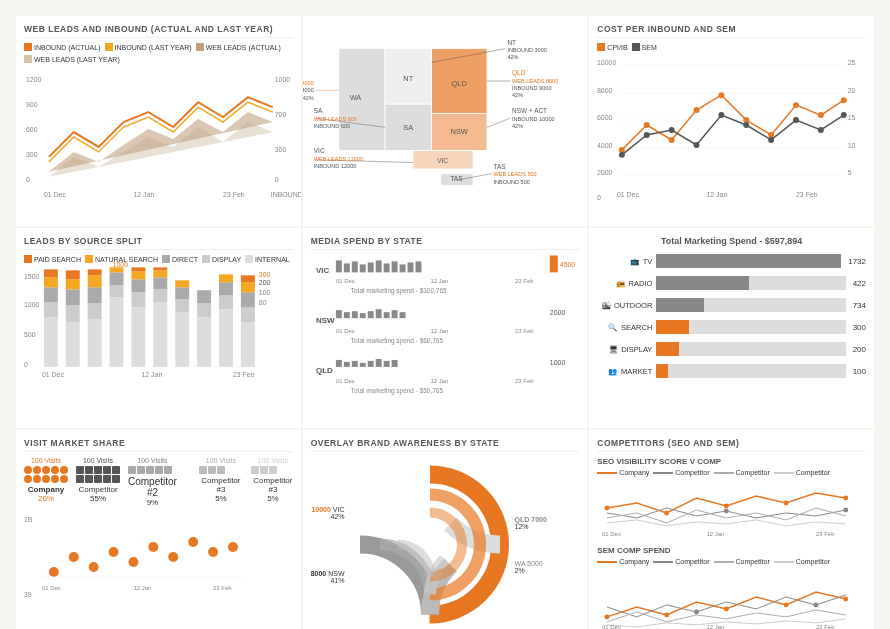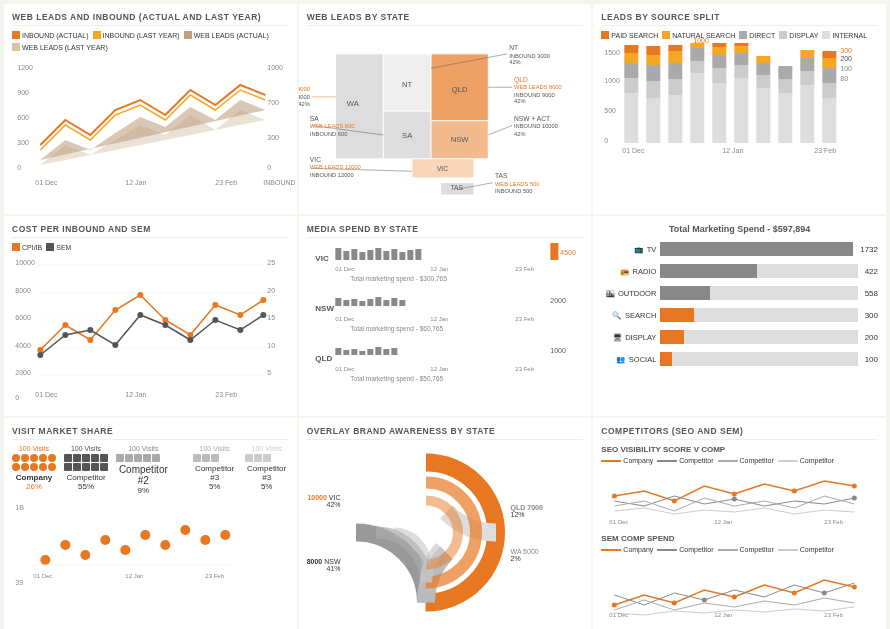--- a/index.html
+++ b/index.html
@@ -10,21 +10,21 @@
       color: #333;
       width: 890px;
       height: 629px;
       overflow: hidden;
     }
     .dashboard {
       display: grid;
       grid-template-columns: 1fr 1fr 1fr;
       grid-template-rows: 210px 200px 219px;
       gap: 2px;
-      padding: 4px;
+      padding: 16px;
       height: 458px;
     }
     .panel {
       background: #fff;
       padding: 8px;
       position: relative;
       overflow: hidden;
     }
     .panel-title {
       font-size: 8.5px;
@@ -134,21 +134,20 @@
       <polyline points="25,90 50,65 75,80 100,55 125,45 150,60 175,35 200,50 225,30 250,40" fill="none" stroke="#e87722" stroke-width="2"></polyline>
 
       <text x="20" y="130" font-size="7" fill="#888">01 Dec</text>
       <text x="110" y="130" font-size="7" fill="#888">12 Jan</text>
       <text x="200" y="130" font-size="7" fill="#888">23 Feb</text>
       <text x="248" y="130" font-size="7" fill="#888">INBOUND</text>
     </svg>
   </div>
 
   <div class="panel">
-    <div class="panel-title">WEB LEADS BY STATE</div>
     <div style="position:relative;height:168px;">
       
       <svg width="100%" height="165" viewBox="0 0 290 165">
 
         <polygon points="30,20 80,20 80,130 30,130" fill="#ddd" stroke="#fff" stroke-width="1"></polygon>
 
         <polygon points="80,20 130,20 130,80 80,80" fill="#eee" stroke="#fff" stroke-width="1"></polygon>
 
         <polygon points="80,80 130,80 130,130 80,130" fill="#ddd" stroke="#fff" stroke-width="1"></polygon>
 
@@ -198,20 +197,83 @@
         <text x="3" y="133" font-size="7" fill="#555">VIC</text>
         <text x="3" y="141" font-size="6" fill="#e87722">WEB LEADS 12000</text>
         <text x="3" y="149" font-size="6" fill="#555">INBOUND 12000</text>
 
         <line x1="157" y1="162" x2="195" y2="155" stroke="#555" stroke-width="0.5"></line>
         <text x="197" y="150" font-size="7" fill="#555">TAS</text>
         <text x="197" y="158" font-size="6" fill="#e87722">WEB LEADS 500</text>
         <text x="197" y="166" font-size="6" fill="#555">INBOUND 500</text>
       </svg>
     </div>
+  </div>
+
+  <div class="panel">
+    <div class="panel-title">COST PER INBOUND AND SEM</div>
+    <div class="legend">
+      <div class="legend-item">
+        <div class="legend-dot" style="background:#e87722;"></div>
+        <span>CPI/IB</span>
+      </div>
+      <div class="legend-item">
+        <div class="legend-dot" style="background:#555;"></div>
+        <span>SEM</span>
+      </div>
+    </div>
+    <svg width="100%" height="148" viewBox="0 0 270 148">
+
+      <text x="0" y="10" font-size="7" fill="#888">10000</text>
+      <text x="0" y="38" font-size="7" fill="#888">8000</text>
+      <text x="0" y="65" font-size="7" fill="#888">6000</text>
+      <text x="0" y="93" font-size="7" fill="#888">4000</text>
+      <text x="0" y="120" font-size="7" fill="#888">2000</text>
+      <text x="0" y="145" font-size="7" fill="#888">0</text>
+
+      <text x="252" y="10" font-size="7" fill="#888">25</text>
+      <text x="252" y="38" font-size="7" fill="#888">20</text>
+      <text x="252" y="65" font-size="7" fill="#888">15</text>
+      <text x="252" y="93" font-size="7" fill="#888">10</text>
+      <text x="252" y="120" font-size="7" fill="#888">5</text>
+
+      <line x1="22" y1="10" x2="248" y2="10" stroke="#eee" stroke-width="0.5"></line>
+      <line x1="22" y1="38" x2="248" y2="38" stroke="#eee" stroke-width="0.5"></line>
+      <line x1="22" y1="65" x2="248" y2="65" stroke="#eee" stroke-width="0.5"></line>
+      <line x1="22" y1="93" x2="248" y2="93" stroke="#eee" stroke-width="0.5"></line>
+      <line x1="22" y1="120" x2="248" y2="120" stroke="#eee" stroke-width="0.5"></line>
+
+      <polyline points="25,95 50,70 75,85 100,55 125,40 150,65 175,80 200,50 225,60 248,45" fill="none" stroke="#e87722" stroke-width="1.5"></polyline>
+      <circle cx="25" cy="95" r="3" fill="#e87722"></circle>
+      <circle cx="50" cy="70" r="3" fill="#e87722"></circle>
+      <circle cx="75" cy="85" r="3" fill="#e87722"></circle>
+      <circle cx="100" cy="55" r="3" fill="#e87722"></circle>
+      <circle cx="125" cy="40" r="3" fill="#e87722"></circle>
+      <circle cx="150" cy="65" r="3" fill="#e87722"></circle>
+      <circle cx="175" cy="80" r="3" fill="#e87722"></circle>
+      <circle cx="200" cy="50" r="3" fill="#e87722"></circle>
+      <circle cx="225" cy="60" r="3" fill="#e87722"></circle>
+      <circle cx="248" cy="45" r="3" fill="#e87722"></circle>
+
+      <polyline points="25,100 50,80 75,75 100,90 125,60 150,70 175,85 200,65 225,75 248,60" fill="none" stroke="#555" stroke-width="1.5"></polyline>
+      <circle cx="25" cy="100" r="3" fill="#555"></circle>
+      <circle cx="50" cy="80" r="3" fill="#555"></circle>
+      <circle cx="75" cy="75" r="3" fill="#555"></circle>
+      <circle cx="100" cy="90" r="3" fill="#555"></circle>
+      <circle cx="125" cy="60" r="3" fill="#555"></circle>
+      <circle cx="150" cy="70" r="3" fill="#555"></circle>
+      <circle cx="175" cy="85" r="3" fill="#555"></circle>
+      <circle cx="200" cy="65" r="3" fill="#555"></circle>
+      <circle cx="225" cy="75" r="3" fill="#555"></circle>
+      <circle cx="248" cy="60" r="3" fill="#555"></circle>
+
+      <text x="20" y="142" font-size="7" fill="#888">01 Dec</text>
+      <text x="110" y="142" font-size="7" fill="#888">12 Jan</text>
+      <text x="200" y="142" font-size="7" fill="#888">23 Feb</text>
+    </svg>
   </div>
 
   <div class="panel">
     <div class="panel-title">LEADS BY SOURCE SPLIT</div>
     <div class="legend">
       <div class="legend-item">
         <div class="legend-dot" style="background:#e87722;"></div>
         <span>PAID SEARCH</span>
       </div>
       <div class="legend-item">
@@ -293,83 +355,20 @@
       <rect x="218" y="15" width="14" height="10" fill="#f5a623"></rect>
       <rect x="218" y="8" width="14" height="7" fill="#e87722"></rect>
       <text x="236" y="10" font-size="7" fill="#e87722">300</text>
       <text x="236" y="18" font-size="7" fill="#555">200</text>
       <text x="236" y="28" font-size="7" fill="#888">100</text>
       <text x="236" y="38" font-size="7" fill="#888">80</text>
 
       <text x="18" y="110" font-size="7" fill="#888">01 Dec</text>
       <text x="118" y="110" font-size="7" fill="#888">12 Jan</text>
       <text x="210" y="110" font-size="7" fill="#888">23 Feb</text>
-    </svg>
-  </div>
-
-  <div class="panel">
-    <div class="panel-title">COST PER INBOUND AND SEM</div>
-    <div class="legend">
-      <div class="legend-item">
-        <div class="legend-dot" style="background:#e87722;"></div>
-        <span>CPI/IB</span>
-      </div>
-      <div class="legend-item">
-        <div class="legend-dot" style="background:#555;"></div>
-        <span>SEM</span>
-      </div>
-    </div>
-    <svg width="100%" height="148" viewBox="0 0 270 148">
-
-      <text x="0" y="10" font-size="7" fill="#888">10000</text>
-      <text x="0" y="38" font-size="7" fill="#888">8000</text>
-      <text x="0" y="65" font-size="7" fill="#888">6000</text>
-      <text x="0" y="93" font-size="7" fill="#888">4000</text>
-      <text x="0" y="120" font-size="7" fill="#888">2000</text>
-      <text x="0" y="145" font-size="7" fill="#888">0</text>
-
-      <text x="252" y="10" font-size="7" fill="#888">25</text>
-      <text x="252" y="38" font-size="7" fill="#888">20</text>
-      <text x="252" y="65" font-size="7" fill="#888">15</text>
-      <text x="252" y="93" font-size="7" fill="#888">10</text>
-      <text x="252" y="120" font-size="7" fill="#888">5</text>
-
-      <line x1="22" y1="10" x2="248" y2="10" stroke="#eee" stroke-width="0.5"></line>
-      <line x1="22" y1="38" x2="248" y2="38" stroke="#eee" stroke-width="0.5"></line>
-      <line x1="22" y1="65" x2="248" y2="65" stroke="#eee" stroke-width="0.5"></line>
-      <line x1="22" y1="93" x2="248" y2="93" stroke="#eee" stroke-width="0.5"></line>
-      <line x1="22" y1="120" x2="248" y2="120" stroke="#eee" stroke-width="0.5"></line>
-
-      <polyline points="25,95 50,70 75,85 100,55 125,40 150,65 175,80 200,50 225,60 248,45" fill="none" stroke="#e87722" stroke-width="1.5"></polyline>
-      <circle cx="25" cy="95" r="3" fill="#e87722"></circle>
-      <circle cx="50" cy="70" r="3" fill="#e87722"></circle>
-      <circle cx="75" cy="85" r="3" fill="#e87722"></circle>
-      <circle cx="100" cy="55" r="3" fill="#e87722"></circle>
-      <circle cx="125" cy="40" r="3" fill="#e87722"></circle>
-      <circle cx="150" cy="65" r="3" fill="#e87722"></circle>
-      <circle cx="175" cy="80" r="3" fill="#e87722"></circle>
-      <circle cx="200" cy="50" r="3" fill="#e87722"></circle>
-      <circle cx="225" cy="60" r="3" fill="#e87722"></circle>
-      <circle cx="248" cy="45" r="3" fill="#e87722"></circle>
-
-      <polyline points="25,100 50,80 75,75 100,90 125,60 150,70 175,85 200,65 225,75 248,60" fill="none" stroke="#555" stroke-width="1.5"></polyline>
-      <circle cx="25" cy="100" r="3" fill="#555"></circle>
-      <circle cx="50" cy="80" r="3" fill="#555"></circle>
-      <circle cx="75" cy="75" r="3" fill="#555"></circle>
-      <circle cx="100" cy="90" r="3" fill="#555"></circle>
-      <circle cx="125" cy="60" r="3" fill="#555"></circle>
-      <circle cx="150" cy="70" r="3" fill="#555"></circle>
-      <circle cx="175" cy="85" r="3" fill="#555"></circle>
-      <circle cx="200" cy="65" r="3" fill="#555"></circle>
-      <circle cx="225" cy="75" r="3" fill="#555"></circle>
-      <circle cx="248" cy="60" r="3" fill="#555"></circle>
-
-      <text x="20" y="142" font-size="7" fill="#888">01 Dec</text>
-      <text x="110" y="142" font-size="7" fill="#888">12 Jan</text>
-      <text x="200" y="142" font-size="7" fill="#888">23 Feb</text>
     </svg>
   </div>
 
   <div class="panel">
     <div class="panel-title">MEDIA SPEND BY STATE</div>
     <svg width="100%" height="185" viewBox="0 0 270 185">
 
       <text x="5" y="18" font-size="8" font-weight="bold" fill="#555">VIC</text>
 
       <rect x="25" y="5" width="6" height="12" fill="#888"></rect>
@@ -451,21 +450,21 @@
     </div>
 
     <div class="bar-row">
       <div class="bar-label" style="display:flex;align-items:center;justify-content:flex-end;gap:3px;">
         <span>🏙</span>
         <span>OUTDOOR</span>
       </div>
       <div class="bar-bg" style="flex:1;height:14px;">
         <div class="bar-fill" style="width:25%;background:#888;"></div>
       </div>
-      <span class="bar-value">558</span>
+      <span class="bar-value">734</span>
     </div>
 
     <div class="bar-row">
       <div class="bar-label" style="display:flex;align-items:center;justify-content:flex-end;gap:3px;">
         <span>🔍</span>
         <span>SEARCH</span>
       </div>
       <div class="bar-bg" style="flex:1;height:14px;">
         <div class="bar-fill" style="width:17%;background:#e87722;"></div>
       </div>
@@ -479,21 +478,21 @@
       </div>
       <div class="bar-bg" style="flex:1;height:14px;">
         <div class="bar-fill" style="width:12%;background:#e87722;"></div>
       </div>
       <span class="bar-value">200</span>
     </div>
 
     <div class="bar-row">
       <div class="bar-label" style="display:flex;align-items:center;justify-content:flex-end;gap:3px;">
         <span>👥</span>
-        <span>SOCIAL</span>
+        <span>MARKET</span>
       </div>
       <div class="bar-bg" style="flex:1;height:14px;">
         <div class="bar-fill" style="width:6%;background:#e87722;"></div>
       </div>
       <span class="bar-value">100</span>
     </div>
   </div>
 
   <div class="panel">
     <div class="panel-title">VISIT MARKET SHARE</div>

